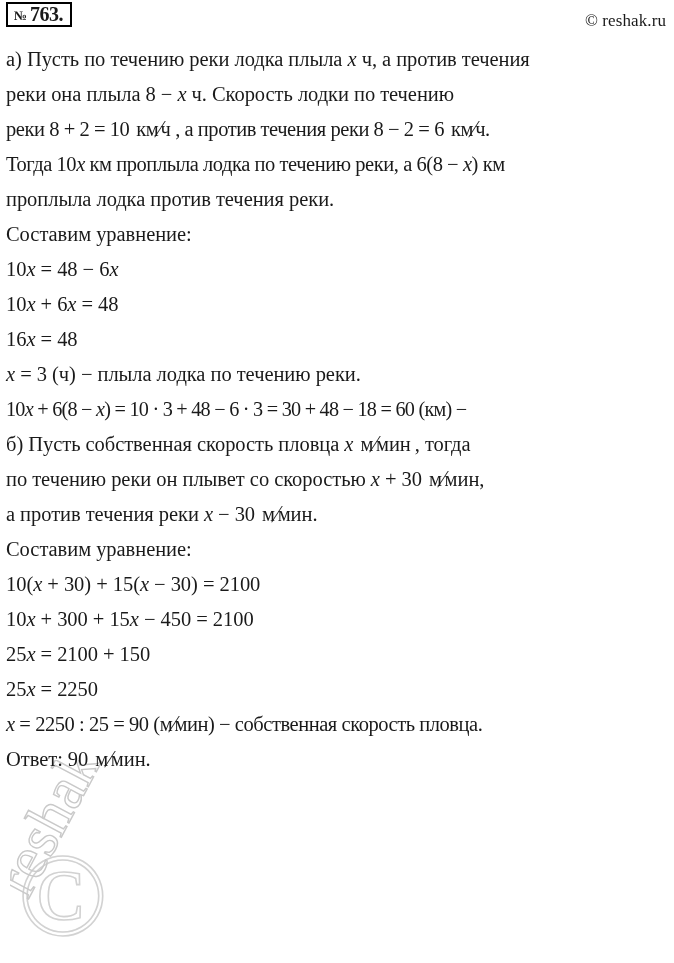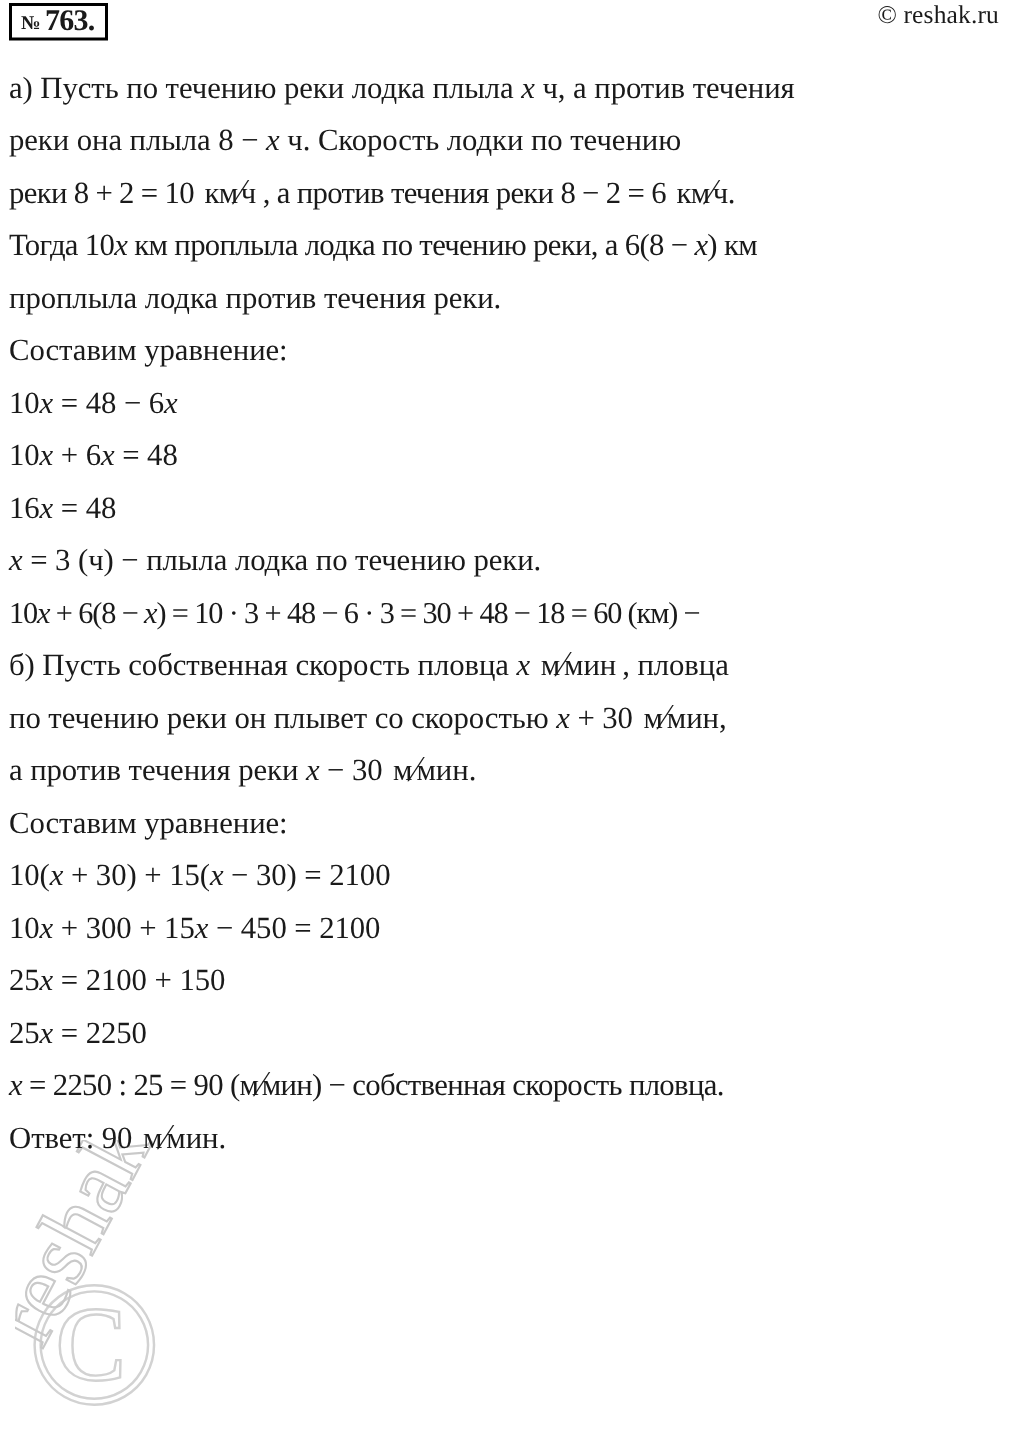--- a/index.html
+++ b/index.html
@@ -51,21 +51,21 @@
     margin-right: 3px;
   }
   .ex-num {
     font-size: 20px;
     font-weight: 700;
     letter-spacing: -0.5px;
   }
   .copyright {
     position: absolute;
     right: 8px;
-    top: 0;
+    top: 11px;
     font-size: 17px;
     letter-spacing: 0.1px;
     white-space: nowrap;
   }
 
   
   .content {
     position: relative;
     margin-top: 6px;
     padding-left: 6px;
@@ -166,21 +166,21 @@
     <div class="line"><span>10</span><i class="v">x</i> <span>+ 6</span><i class="v">x</i> <span>= 48</span></div>
 
     <div class="line"><span>16</span><i class="v">x</i> <span>= 48</span></div>
 
     <div class="line"><i class="v">x</i> <span>= 3 (ч) − плыла лодка по течению реки.</span></div>
 
     <div class="line tight2"><span>10</span><i class="v">x</i> <span>+ 6(8 −</span> <i class="v">x</i><span>) = 10 · 3 + 48 − 6 · 3 = 30 + 48 − 18 = 60 (км) −</span></div>
 
 
 
-    <div class="line"><span>б) Пусть собственная скорость пловца</span> <i class="v">x</i><span class="sp"></span><span class="unit"><span>м</span><span class="sl">/</span><span>мин</span></span><span class="sp-s"></span><span>, пловца</span></div>
+    <div class="line"><span>б) Пусть собственная скорость пловца</span> <i class="v">x</i><span class="sp"></span><span class="unit"><span>м</span><span class="sl">/</span><span>мин</span></span><span class="sp-s"></span><span>, тогда</span></div>
 
     <div class="line"><span>по течению реки он плывет со скоростью</span> <i class="v">x</i> <span>+ 30</span><span class="sp"></span><span class="unit"><span>м</span><span class="sl">/</span><span>мин,</span></span></div>
 
     <div class="line"><span>а против течения реки</span> <i class="v">x</i> <span>− 30</span><span class="sp"></span><span class="unit"><span>м</span><span class="sl">/</span><span>мин.</span></span></div>
 
     <div class="line"><span>Составим уравнение:</span></div>
 
     <div class="line"><span>10(</span><i class="v">x</i> <span>+ 30) + 15(</span><i class="v">x</i> <span>− 30) = 2100</span></div>
 
     <div class="line"><span>10</span><i class="v">x</i> <span>+ 300 + 15</span><i class="v">x</i> <span>− 450 = 2100</span></div>

